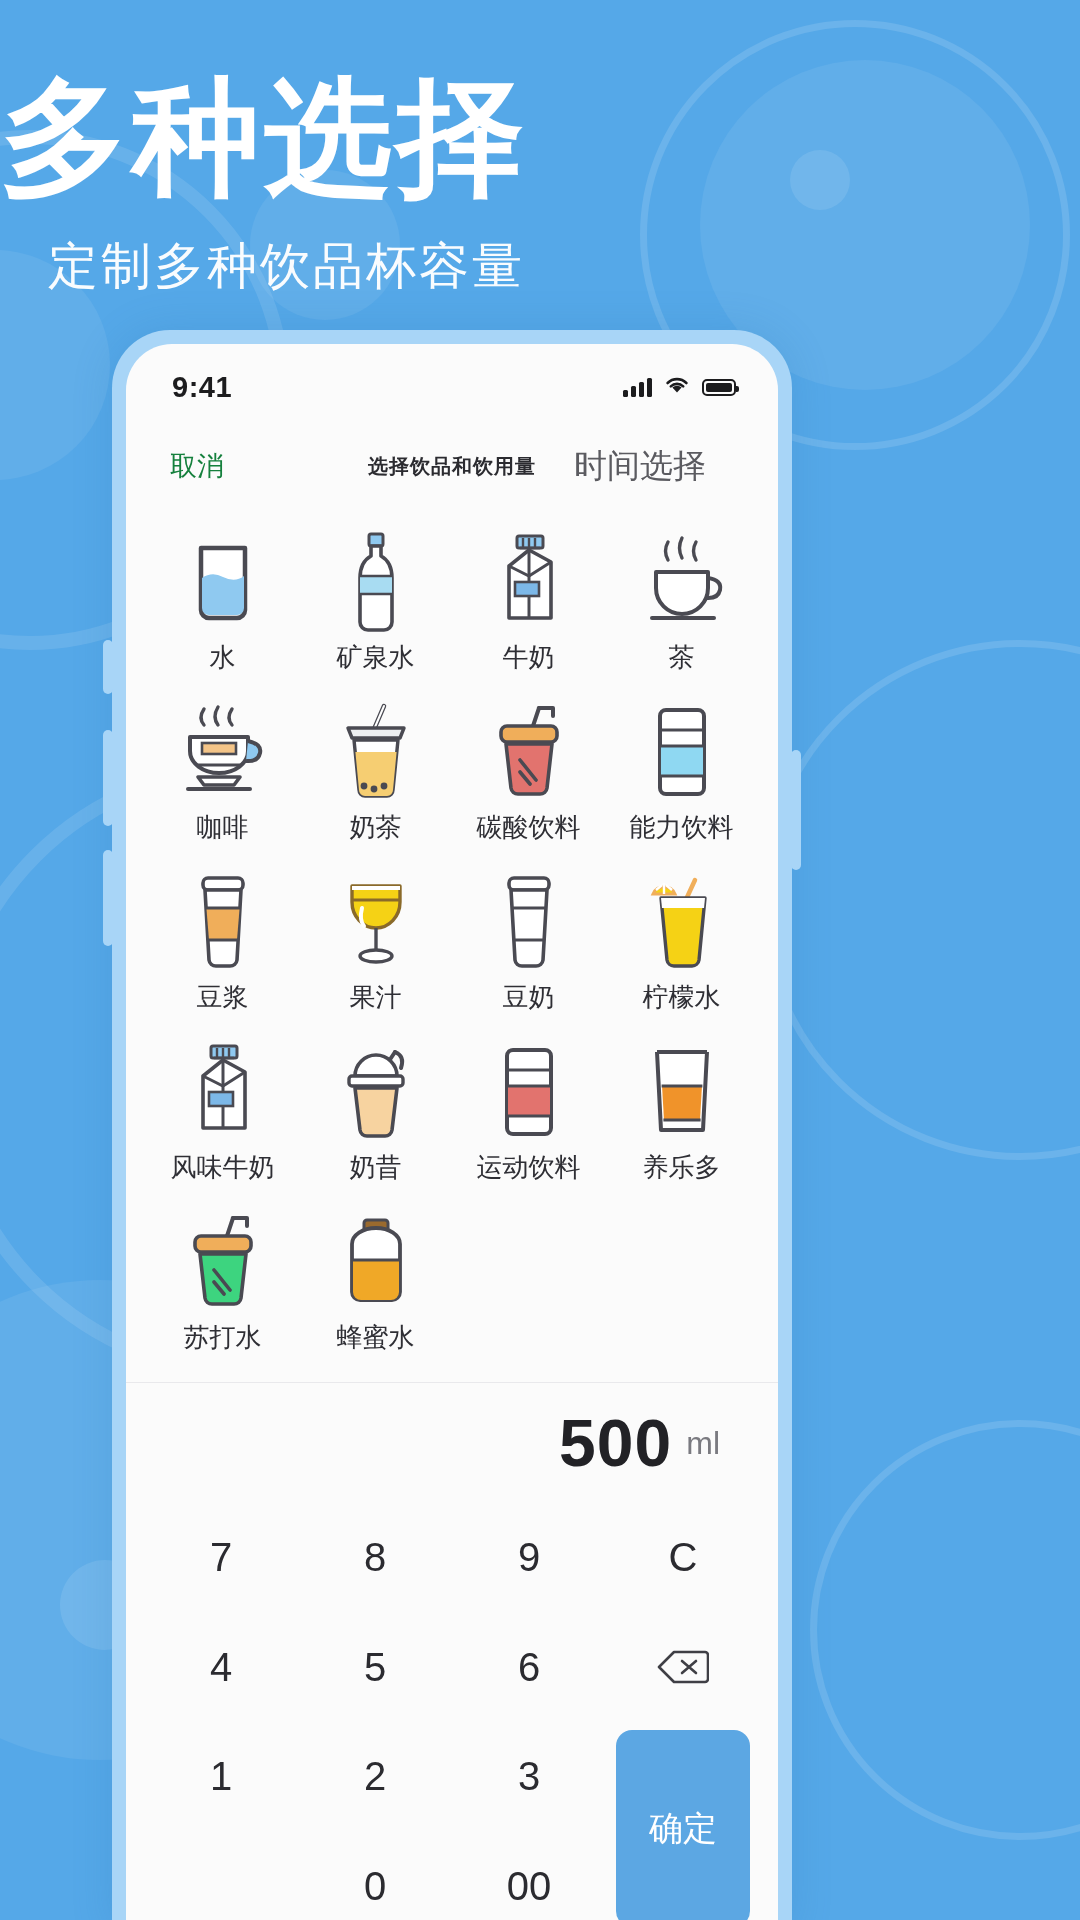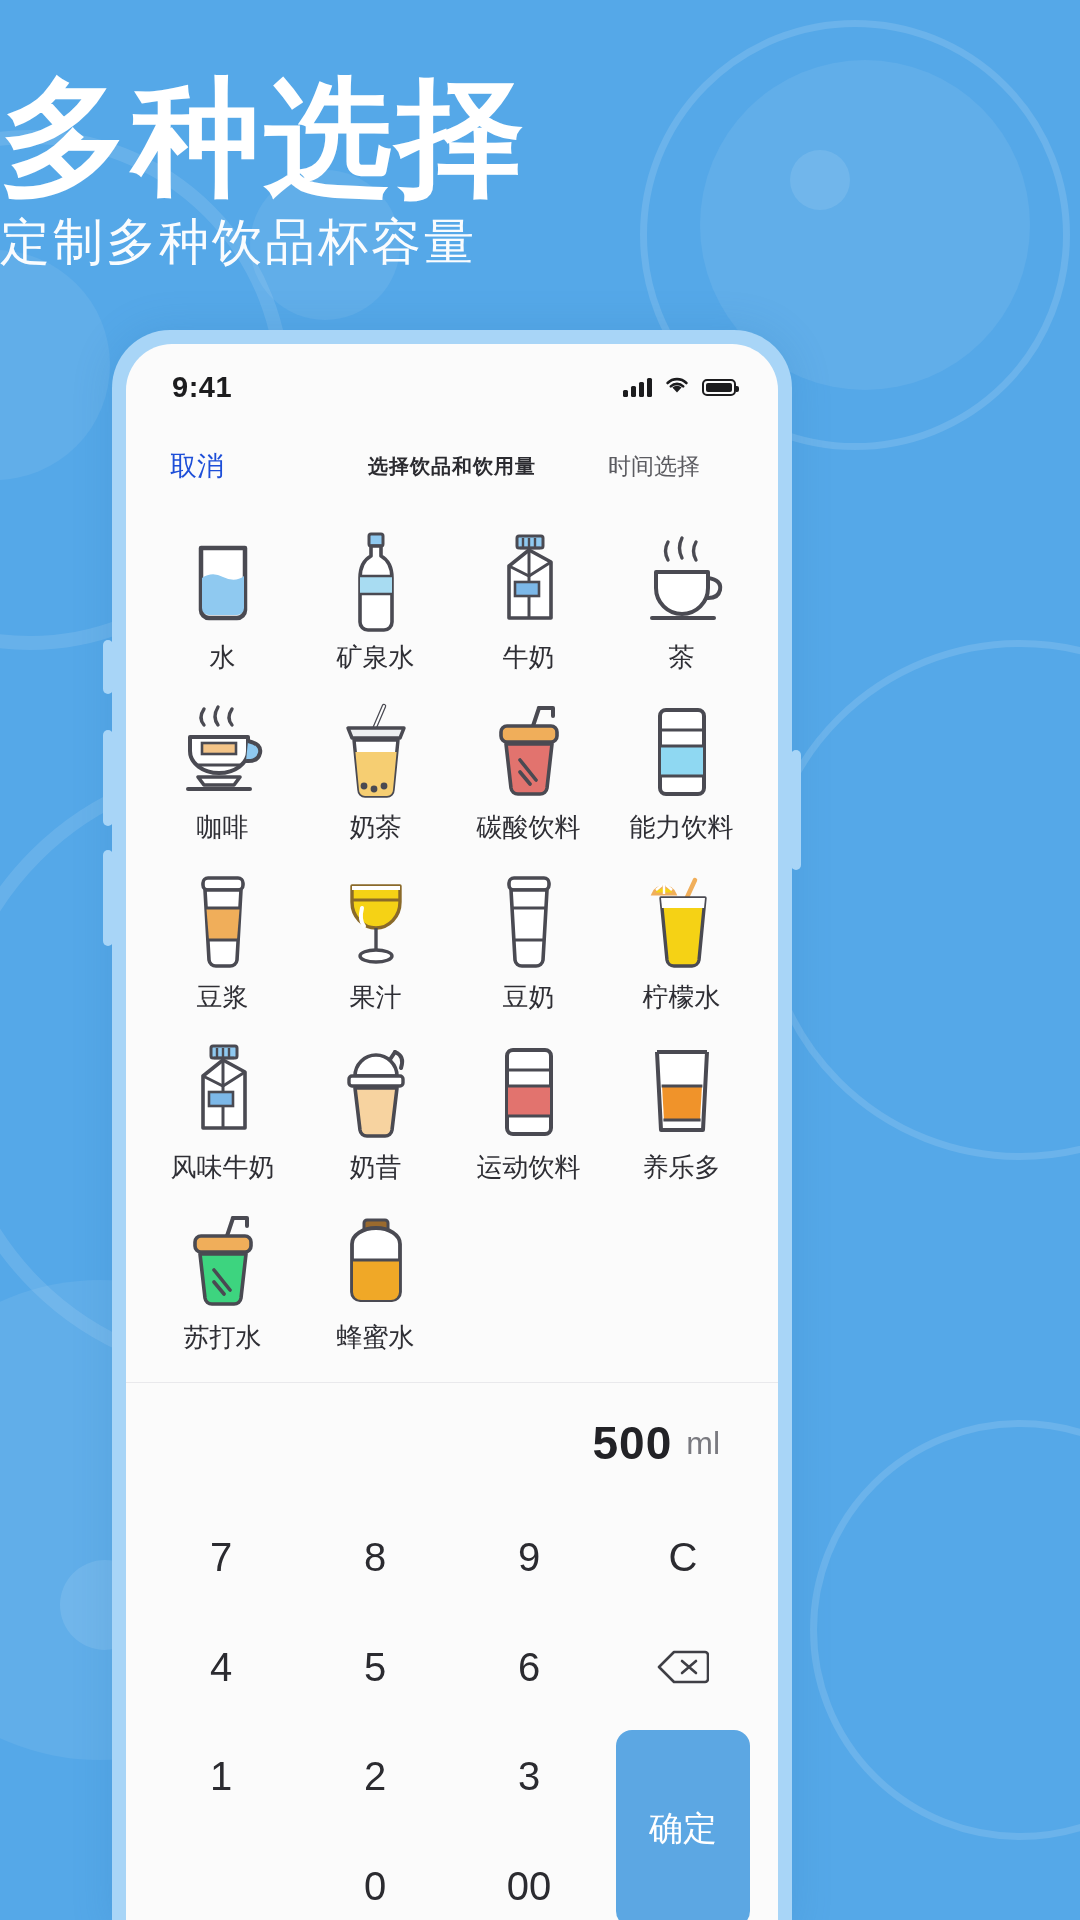--- a/index.html
+++ b/index.html
@@ -32,25 +32,26 @@
   #header { position:absolute; top:0; left:0; width:1080px; text-align:left; z-index:5; }
   #main-title {
     margin-top:66px;
     font-size:128px;
     line-height:1.12;
     font-weight:bold;
     color:#ffffff;
     letter-spacing:4px;
   }
   #sub-title {
-    margin-top:0;
+    margin-top:24px;
     font-size:50px;
     color:#ffffff;
     letter-spacing:3px;
     opacity:.97;
+    padding-left:48px;
   }
 
   
   #phone {
     position:absolute;
     left:112px;
     top:330px;
     width:680px;
     height:1600px;
     background:#a8d5f7;
@@ -108,23 +109,23 @@
   }
   .batt i { display:block; height:100%; background:#1c1c1e; border-radius:2px; }
 
   
   #nav-bar {
     height:92px;
     display:flex;
     align-items:center;
     padding:0 44px;
   }
-  #nav-cancel { font-size:27px; color:#1d4ed8; width:160px; text-align:left; }
+  #nav-cancel { font-size:27px; color:#15803d; width:160px; text-align:left; }
   #nav-title  { flex:1; text-align:center; font-size:20px; font-weight:bold; color:#2b2b30; letter-spacing:1px; }
-  #nav-time   { font-size:23px; color:#5b5b60; width:160px; text-align:center; }
+  #nav-time   { font-size:33px; color:#5b5b60; width:160px; text-align:left; }
 
   
   #drink-grid {
     display:grid;
     grid-template-columns:repeat(4,1fr);
     row-gap:0;
     padding:6px 20px 14px 20px;
   }
   .drink-cell {
     display:flex;
@@ -151,21 +152,21 @@
   
   #amount-sep { height:1px; background:#e9e9ec; margin:0 0px; }
   #amount-row {
     height:120px;
     display:flex;
     align-items:center;
     justify-content:flex-end;
     padding:0 58px;
     gap:14px;
   }
-  #amount-value { font-size:46px; font-weight:bold; color:#222226; letter-spacing:1px; }
+  #amount-value { font-size:66px; font-weight:bold; color:#222226; letter-spacing:1px; }
   #amount-unit  { font-size:32px; color:#7a7a80; }
 
   
   #keypad {
     display:grid;
     grid-template-columns:repeat(4,1fr);
     grid-template-rows:repeat(4,1fr);
     height:446px;
     padding:0 18px 8px 18px;
     position:relative;

